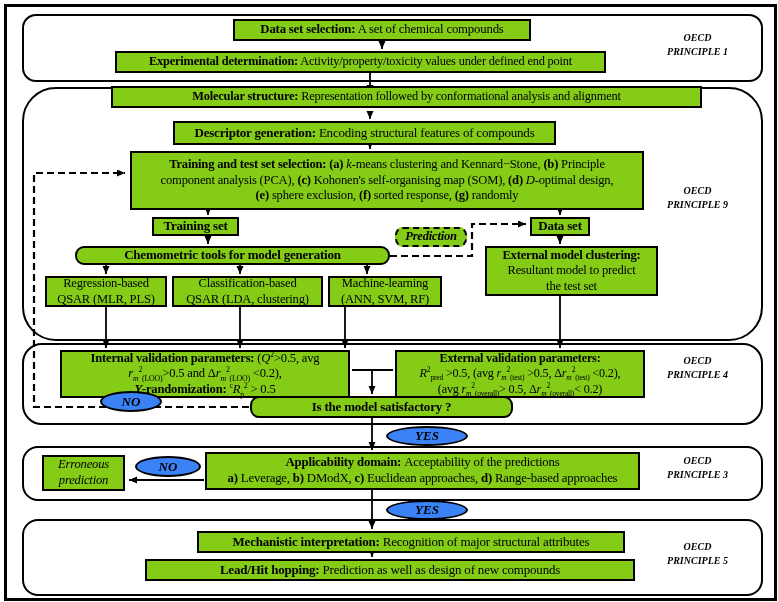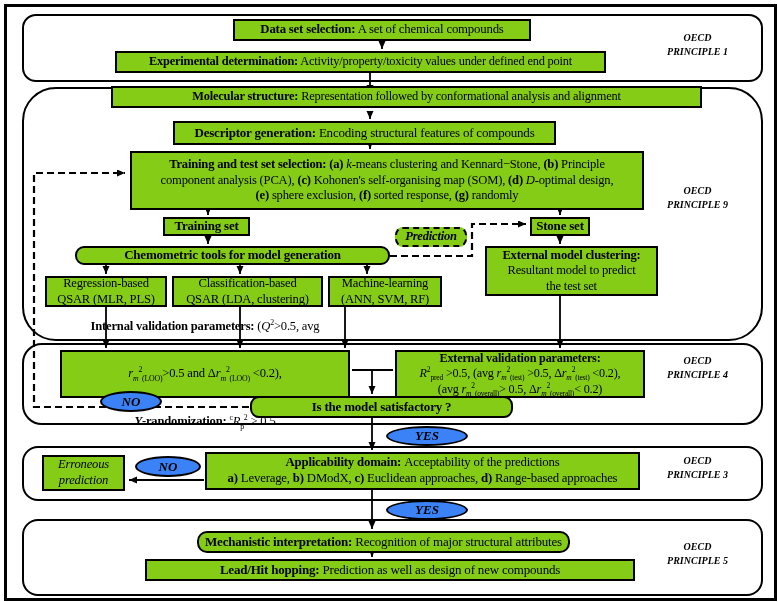--- a/index.html
+++ b/index.html
@@ -22,34 +22,34 @@
   }
   .b{font-weight:bold;}
   .i{font-style:italic;}
   .sup{font-size:0.62em;vertical-align:super;line-height:0;}
   .sub{font-size:0.62em;vertical-align:sub;line-height:0;}
   #b-dataset{left:233px;top:19px;width:298px;height:22px;font-size:12.8px;}
   #b-experimental{left:115px;top:51px;width:491px;height:22px;font-size:12.4px;}
   #b-molecular{left:111px;top:86px;width:591px;height:22px;font-size:12.4px;}
   #b-descriptor{left:173px;top:121px;width:383px;height:24px;}
   #b-trainsel{left:130px;top:151px;width:514px;height:59px;font-size:12.6px;}
-  #b-trainingset{left:163px;top:217px;width:87px;height:19px;font-weight:bold;}
+  #b-trainingset{left:152px;top:217px;width:87px;height:19px;font-weight:bold;}
   #b-testset{left:530px;top:217px;width:60px;height:19px;font-weight:bold;}
   #b-prediction{left:395px;top:227px;width:72px;height:20px;border:2px dashed #000;border-radius:8px;font-size:12.5px;}
   #b-chemometric{left:75px;top:246px;width:315px;height:19px;border-radius:9px;}
   #b-extmodelval{left:485px;top:246px;width:173px;height:50px;font-size:12.6px;}
   #b-regression{left:45px;top:276px;width:122px;height:31px;font-size:12.6px;}
   #b-classification{left:172px;top:276px;width:151px;height:31px;font-size:12.6px;}
   #b-machine{left:328px;top:276px;width:114px;height:31px;font-size:12.6px;}
-  #b-internal{left:60px;top:350px;width:290px;height:48px;font-size:12.6px;line-height:1.2;gap:32px;}
+  #b-internal{left:60px;top:350px;width:290px;height:48px;font-size:12.6px;line-height:1.2;}
   #b-external{left:395px;top:350px;width:250px;height:48px;font-size:12.2px;line-height:1.25;}
   #b-satisfactory{left:250px;top:396px;width:263px;height:22px;border-radius:9px;}
   #b-applicability{left:205px;top:452px;width:435px;height:38px;font-size:12.8px;}
   #b-erroneous{left:42px;top:455px;width:83px;height:36px;font-size:12.6px;}
-  #b-mechanistic{left:197px;top:531px;width:373px;height:22px;border-radius:10px;}
+  #b-mechanistic{left:197px;top:531px;width:428px;height:22px;}
   #b-leadhit{left:145px;top:559px;width:490px;height:22px;}
   .ellipse{
     position:absolute;border:2px solid #000;border-radius:50%;background:#3b82f6;
     display:flex;align-items:center;justify-content:center;
     font-weight:bold;font-style:italic;font-size:13px;letter-spacing:0;
   }
   #e-no1{left:100px;top:391px;width:58px;height:17px;}
   #e-yes1{left:386px;top:426px;width:78px;height:16px;}
   #e-no2{left:135px;top:456px;width:62px;height:17px;}
   #e-yes2{left:386px;top:500px;width:78px;height:16px;}
@@ -124,21 +124,21 @@
     </div>
   <div class="box" id="b-trainsel">
       <div><span class="b">Training and test set selection: </span><span class="b">(a) </span><span class="i">k</span><span>-means clustering and Kennard−Stone, </span><span class="b">(b)</span><span> Principle</span></div>
       <div><span>component analysis (PCA), </span><span class="b">(c)</span><span> Kohonen's self-organising map (SOM),  </span><span class="b">(d) </span><span class="i">D</span><span>-optimal design,</span></div>
       <div><span class="b">(e)</span><span> sphere exclusion, </span><span class="b">(f)</span><span>  sorted response,  </span><span class="b">(g)</span><span> randomly</span></div>
     </div>
   <div class="box" id="b-trainingset">
       <div><span class="b">Training set</span></div>
     </div>
   <div class="box" id="b-testset">
-      <div><span class="b">Stone set</span></div>
+      <div><span class="b">Data set</span></div>
     </div>
   <div class="box" id="b-prediction">
       <div><span class="b i">Prediction</span></div>
     </div>
   <div class="box" id="b-chemometric">
       <div><span class="b">Chemometric tools for model generation</span></div>
     </div>
   <div class="box" id="b-extmodelval">
       <div><span class="b">External model clustering:</span></div>
       <div><span>Resultant model to predict</span></div>

